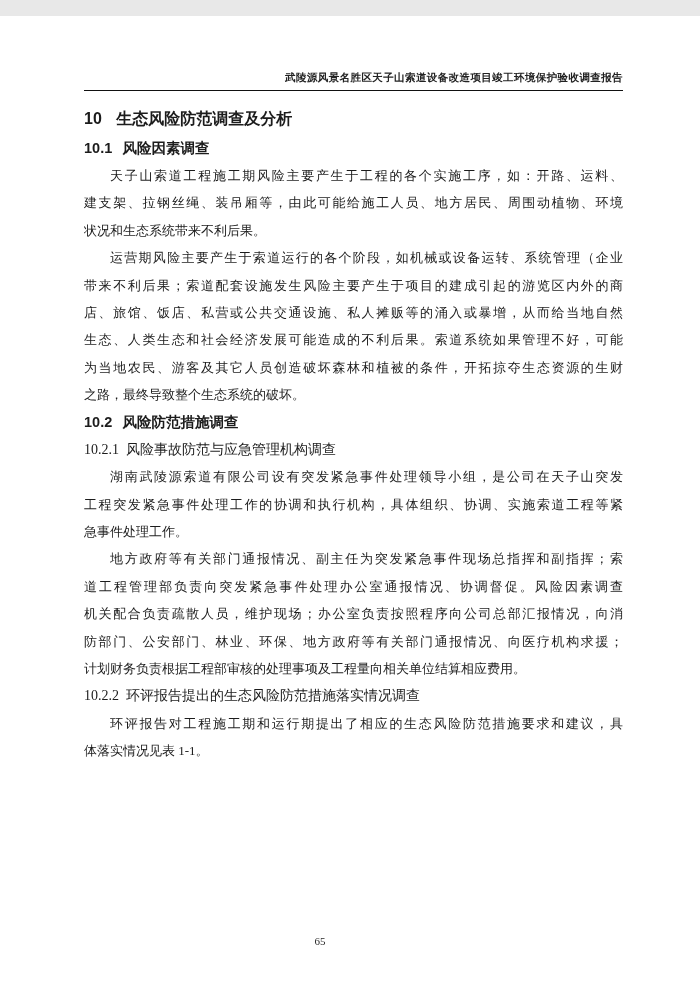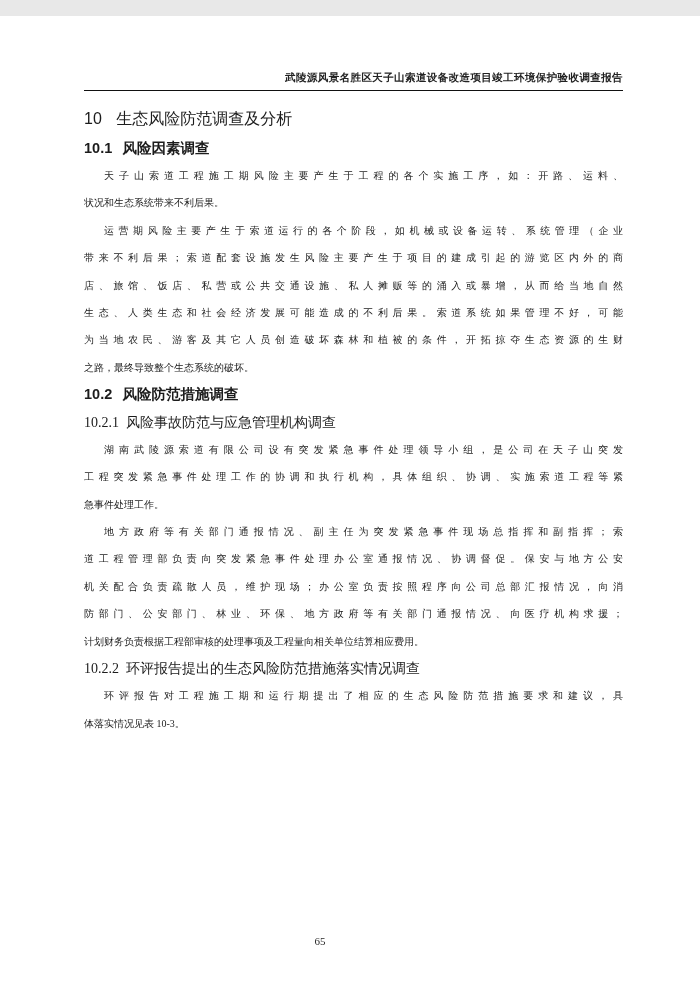--- a/index.html
+++ b/index.html
@@ -38,21 +38,21 @@
     border-bottom: 1.6px solid #111111;
   }
   .content {
     position: absolute;
     top: 88px;
     left: 84px;
     width: 539px;
   }
   .h-main {
     font-family: "Liberation Sans", "DejaVu Sans", sans-serif;
-    font-weight: normal;
+    font-weight: bold;
     font-size: 16px;
     height: 30px;
     line-height: 30px;
     white-space: nowrap;
   }
   .h-main .num { margin-right: 0.9em; }
   .h-sub {
     font-family: "Liberation Sans", "DejaVu Sans", sans-serif;
     font-weight: bold;
     font-size: 14.5px;
@@ -71,21 +71,21 @@
   }
   .h-line-sub .num { margin-right: 0.7em; }
   .h-minor {
     font-size: 14px;
     height: 27.4px;
     line-height: 27.4px;
     white-space: nowrap;
   }
   .h-minor .num { margin-right: 0.5em; }
   .line {
-    font-size: 10px;
+    font-size: 13px;
     height: 27.4px;
     line-height: 27.4px;
     overflow: hidden;
   }
   .fill {
     text-align: justify;
     text-align-last: justify;
   }
   .first { text-indent: 2em; }
   .end { text-align: left; text-align-last: left; }
@@ -113,20 +113,21 @@
 
     <div class="h-main">
       <span class="num">10</span><span>生态风险防范调查及分析</span>
     </div>
 
     <div class="h-sub">
       <span class="num">10.1</span><span>风险因素调查</span>
     </div>
 
     <div class="line fill first">天子山索道工程施工期风险主要产生于工程的各个实施工序，如：开路、运料、</div>
+    <div class="line fill">建支架、拉钢丝绳、装吊厢等，由此可能给施工人员、地方居民、周围动植物、环境</div>
     <div class="line end">状况和生态系统带来不利后果。</div>
 
     <div class="line fill first">运营期风险主要产生于索道运行的各个阶段，如机械或设备运转、系统管理（企业</div>
     <div class="line fill">带来不利后果；索道配套设施发生风险主要产生于项目的建成引起的游览区内外的商</div>
     <div class="line fill">店、旅馆、饭店、私营或公共交通设施、私人摊贩等的涌入或暴增，从而给当地自然</div>
     <div class="line fill">生态、人类生态和社会经济发展可能造成的不利后果。索道系统如果管理不好，可能</div>
     <div class="line fill">为当地农民、游客及其它人员创造破坏森林和植被的条件，开拓掠夺生态资源的生财</div>
     <div class="line end">之路，最终导致整个生态系统的破坏。</div>
 
     <div class="h-line-sub">
@@ -135,29 +136,29 @@
 
     <div class="h-minor">
       <span class="num">10.2.1</span><span>风险事故防范与应急管理机构调查</span>
     </div>
 
     <div class="line fill first">湖南武陵源索道有限公司设有突发紧急事件处理领导小组，是公司在天子山突发</div>
     <div class="line fill">工程突发紧急事件处理工作的协调和执行机构，具体组织、协调、实施索道工程等紧</div>
     <div class="line end">急事件处理工作。</div>
 
     <div class="line fill first">地方政府等有关部门通报情况、副主任为突发紧急事件现场总指挥和副指挥；索</div>
-    <div class="line fill">道工程管理部负责向突发紧急事件处理办公室通报情况、协调督促。保安与地方公安</div>
+    <div class="line fill">道工程管理部负责向突发紧急事件处理办公室通报情况、协调督促。风险因素调查</div>
     <div class="line fill">机关配合负责疏散人员，维护现场；办公室负责按照程序向公司总部汇报情况，向消</div>
     <div class="line fill">防部门、公安部门、林业、环保、地方政府等有关部门通报情况、向医疗机构求援；</div>
     <div class="line end">计划财务负责根据工程部审核的处理事项及工程量向相关单位结算相应费用。</div>
 
     <div class="h-minor">
       <span class="num">10.2.2</span><span>环评报告提出的生态风险防范措施落实情况调查</span>
     </div>
 
     <div class="line fill first">环评报告对工程施工期和运行期提出了相应的生态风险防范措施要求和建议，具</div>
-    <div class="line end">体落实情况见表 10-3。</div>
+    <div class="line end">体落实情况见表 1-1。</div>
 
   </div>
 
   <div class="page-number">65</div>
 
 </div>
 
 </body></html>

